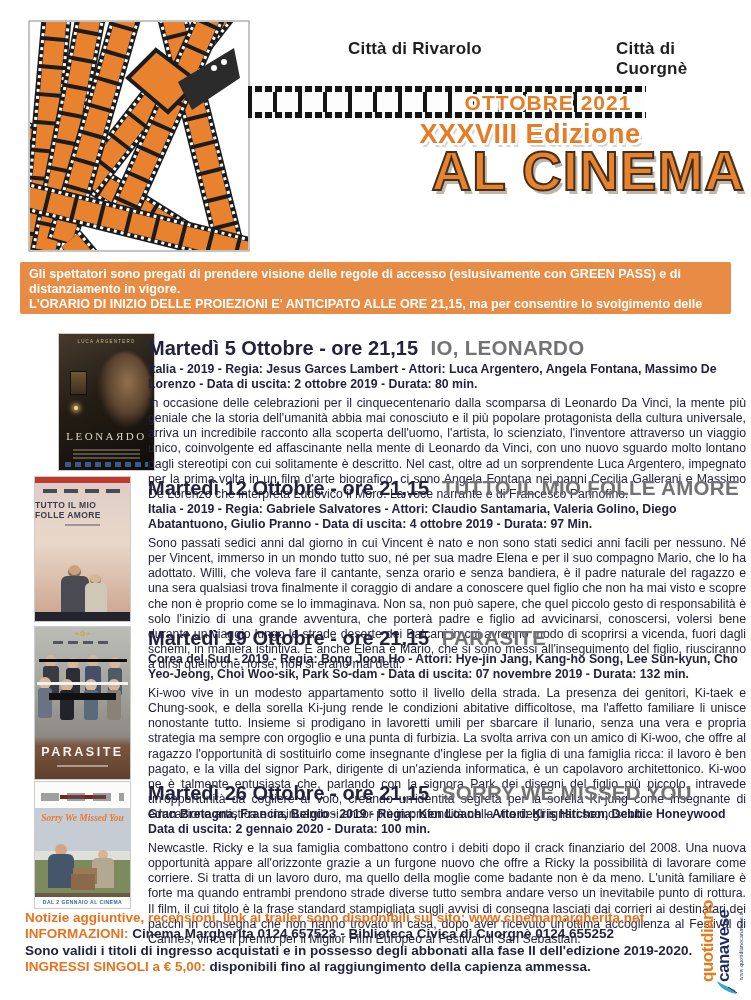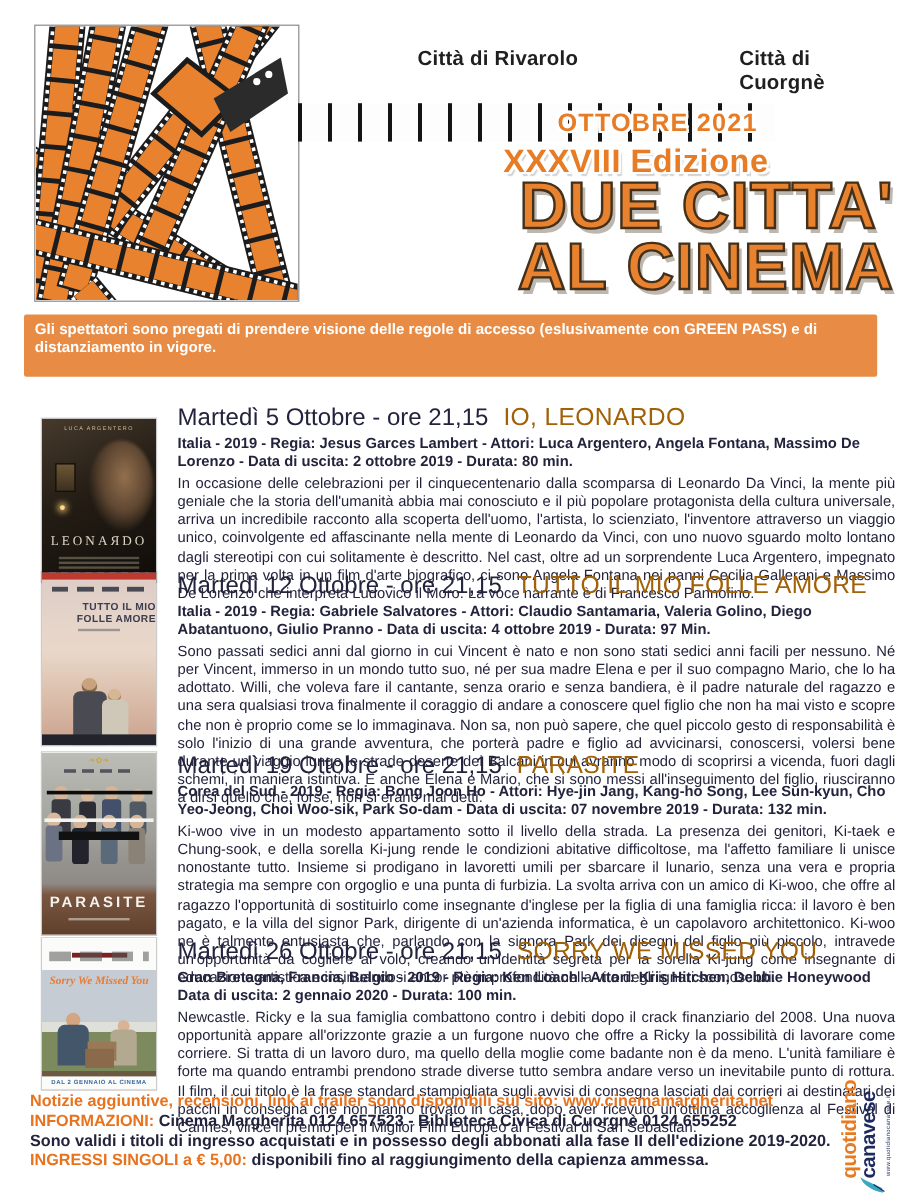--- a/index.html
+++ b/index.html
@@ -7,21 +7,21 @@
         font-family:"Liberation Sans",sans-serif;color:#23233d;}
   .abs{position:absolute;}
 
   
   .city-label{position:absolute;top:39px;font-size:17px;font-weight:bold;color:#1f1f1f;letter-spacing:.2px;}
   .city-left{left:348px;} .city-right{left:604px;margin-left:12px;}
 
   .collage{position:absolute;left:28px;top:20px;width:222px;height:232px;}
 
   .strip-banner{position:absolute;left:248px;top:86px;width:398px;height:32px;background:#701a75;
-                display:flex;flex-direction:row;}
+                display:flex;flex-direction:column;}
   .strip-rail{height:6px;background:repeating-linear-gradient(90deg,#141414 0 4px,#f5f5f5 4px 7px,#141414 7px 10px);}
   .strip-frames{flex:1;background:repeating-linear-gradient(90deg,#141414 0 4px,#fdfdfd 4px 25px);}
   .strip-label{position:absolute;left:200px;top:5px;width:200px;text-align:center;
                font-size:21px;font-weight:bold;color:#e87c25;letter-spacing:1px;
                text-shadow:-2px 0 #fff,2px 0 #fff,0 -2px #fff,0 2px #fff,-2px -2px #fff,2px 2px #fff,-2px 2px #fff,2px -2px #fff;}
 
   .edition{position:absolute;left:320px;top:119px;width:420px;text-align:center;
            font-size:27px;font-weight:bold;color:#e87c25;letter-spacing:.5px;
            text-shadow:-2px 0 #fff,2px 0 #fff,0 -2px #fff,0 2px #fff,-2px -2px #fff,2px 2px #fff,-2px 2px #fff,2px -2px #fff,3px 4px 1px rgba(0,0,0,.18);}
 
@@ -31,28 +31,28 @@
               text-shadow:3px 4px 0 rgba(66,48,26,.35);}
 
   
   .notice{position:absolute;left:20px;top:262px;width:711px;height:52px;background:#e88b44;
           color:#fff;font-weight:bold;font-size:12.6px;line-height:1.2;
           padding:5px 9px;box-sizing:border-box;border-radius:2px;}
 
   
   .film-text{position:absolute;left:148px;width:598px;}
   .film-head{white-space:nowrap;}
-  .film-date{font-size:20px;font-weight:normal;color:#23233d;}
-  .film-title{font-size:20.5px;font-weight:normal;color:#a16207;margin-left:8px;letter-spacing:.3px;}
+  .film-date{font-size:20px;font-weight:bold;color:#23233d;}
+  .film-title{font-size:20.5px;font-weight:bold;color:#737373;margin-left:8px;letter-spacing:.3px;}
   .film-meta{margin-top:2px;font-size:12.3px;font-weight:bold;line-height:1.18;color:#23233d;white-space:pre-line;}
   .film-desc{margin-top:5px;font-size:12.3px;line-height:1.23;color:#23233d;text-align:justify;}
 
   
   .poster{position:absolute;left:35px;width:95px;overflow:hidden;box-shadow:0 0 0 1px rgba(0,0,0,.2);}
-  #poster1{top:349px;height:136px;} #poster2{top:477px;height:144px;}
+  #poster1{top:334px;height:136px;margin-left:24px;} #poster2{top:477px;height:144px;}
   #poster3{top:627px;height:152px;} #poster4{top:782px;height:126px;}
   .fill{position:absolute;inset:0;}
 
   .p1-bg{background:linear-gradient(155deg,#463a2c 0%,#241d15 45%,#0f0c09 100%);}
   .p1-credit{position:absolute;top:5px;left:0;right:0;text-align:center;font-size:4.5px;letter-spacing:1.2px;color:#cfbb95;}
   .p1-face{position:absolute;right:2px;top:18px;width:54px;height:76px;border-radius:50%;
            background:radial-gradient(ellipse at 55% 40%,#93704e 0%,#5e4631 45%,rgba(20,15,10,0) 72%);filter:blur(1.5px);}
   .p1-mona{position:absolute;left:11px;top:37px;width:15px;height:22px;border:1px solid #140f08;
            background:linear-gradient(#6d5836,#3c2f1e);}
   .p1-candle{position:absolute;left:15px;top:72px;width:4px;height:4px;border-radius:50%;background:#ffd98a;box-shadow:0 0 5px 2px rgba(255,210,120,.8);}
@@ -60,21 +60,21 @@
             font-size:11px;letter-spacing:2.5px;color:#ddd6c6;}
   .p1-bars{position:absolute;top:113px;left:10px;right:10px;}
   .p1-bars div{height:2px;background:rgba(205,195,170,.35);margin:2px 4px;}
   .p1-logos{position:absolute;bottom:3px;left:6px;right:6px;height:5px;
             background:repeating-linear-gradient(90deg,#3a5a8a 0 6px,rgba(0,0,0,0) 6px 10px);}
 
   .p2-bg{background:linear-gradient(#ddccc6 0%,#e9d8c9 45%,#d9bba8 75%,#c9a28e 100%);}
   .p2-topstrip{position:absolute;top:0;left:0;right:0;height:6px;background:#bf3a2e;}
   .p2-names{position:absolute;top:12px;left:8px;right:8px;height:4px;
             background:repeating-linear-gradient(90deg,#4a4a55 0 14px,rgba(0,0,0,0) 14px 21px);}
-  .p2-title{position:absolute;top:24px;left:0;right:0;text-align:right;font-size:8.5px;font-weight:bold;
+  .p2-title{position:absolute;top:24px;left:0;right:0;text-align:left;font-size:8.5px;font-weight:bold;
             color:#3c3c50;line-height:1.15;letter-spacing:.4px;}
   .p2-sub{position:absolute;top:47px;left:30px;right:30px;height:2px;background:rgba(70,70,85,.45);}
   .p2-head1{position:absolute;left:33px;top:88px;width:13px;height:13px;border-radius:50%;background:#caa27e;box-shadow:inset 0 -3px 0 #8a6a4e;}
   .p2-body1{position:absolute;left:26px;top:99px;width:28px;height:45px;border-radius:6px 6px 0 0;background:#4a4a52;}
   .p2-head2{position:absolute;left:55px;top:97px;width:11px;height:11px;border-radius:50%;background:#d6b794;box-shadow:inset 0 -2px 0 #a08060;}
   .p2-body2{position:absolute;left:50px;top:106px;width:22px;height:38px;border-radius:5px 5px 0 0;background:#cfc8b8;}
   .p2-bottom{position:absolute;bottom:0;left:0;right:0;height:9px;background:#23232e;}
 
   .p3-bg{background:linear-gradient(#bdbdb8 0%,#a3a39e 40%,#8e8984 72%,#7a5640 78%,#5f402c 100%);}
   .p3-laurel{position:absolute;top:3px;left:0;right:0;text-align:center;font-size:7px;color:#c8a84a;}
@@ -153,26 +153,26 @@
 
   <div class="strip-banner">
     <div class="strip-rail"></div>
     <div class="strip-frames"></div>
     <div class="strip-rail"></div>
     <div class="strip-label">OTTOBRE 2021</div>
   </div>
 
   <div class="edition">XXXVIII Edizione</div>
   <div class="main-title">
-    <div>DUE CITTA'</div>
     <div>AL CINEMA</div>
   </div>
 
   <div class="notice">
     <div>Gli spettatori sono pregati di prendere visione delle regole di accesso (eslusivamente con GREEN PASS) e di distanziamento in vigore.</div>
+    <div>L'ORARIO DI INIZIO DELLE PROIEZIONI E' ANTICIPATO ALLE ORE 21,15, ma per consentire lo svolgimento delle operazioni di verifica e registrazione l'ingresso è ammesso fino alle ore 21,00.</div>
   </div>
 
   <div class="poster" id="poster1">
     <div class="fill p1-bg"></div>
     <div class="p1-credit">LUCA ARGENTERO</div>
     <div class="p1-face"></div>
     <div class="p1-mona"></div>
     <div class="p1-candle"></div>
     <div class="p1-title">LEONAЯDO</div>
     <div class="p1-bars">

